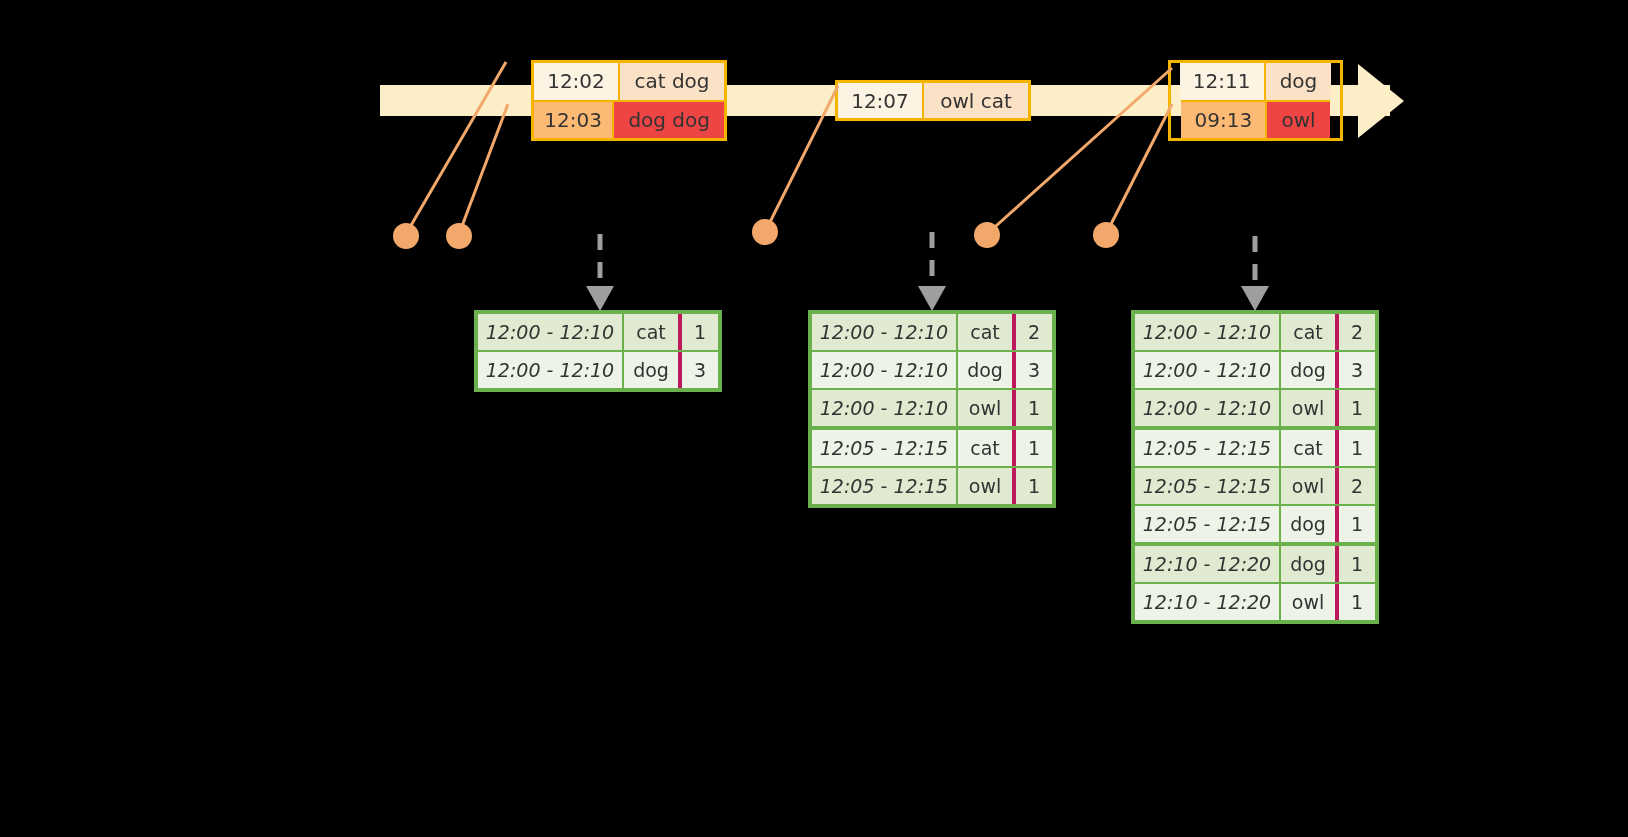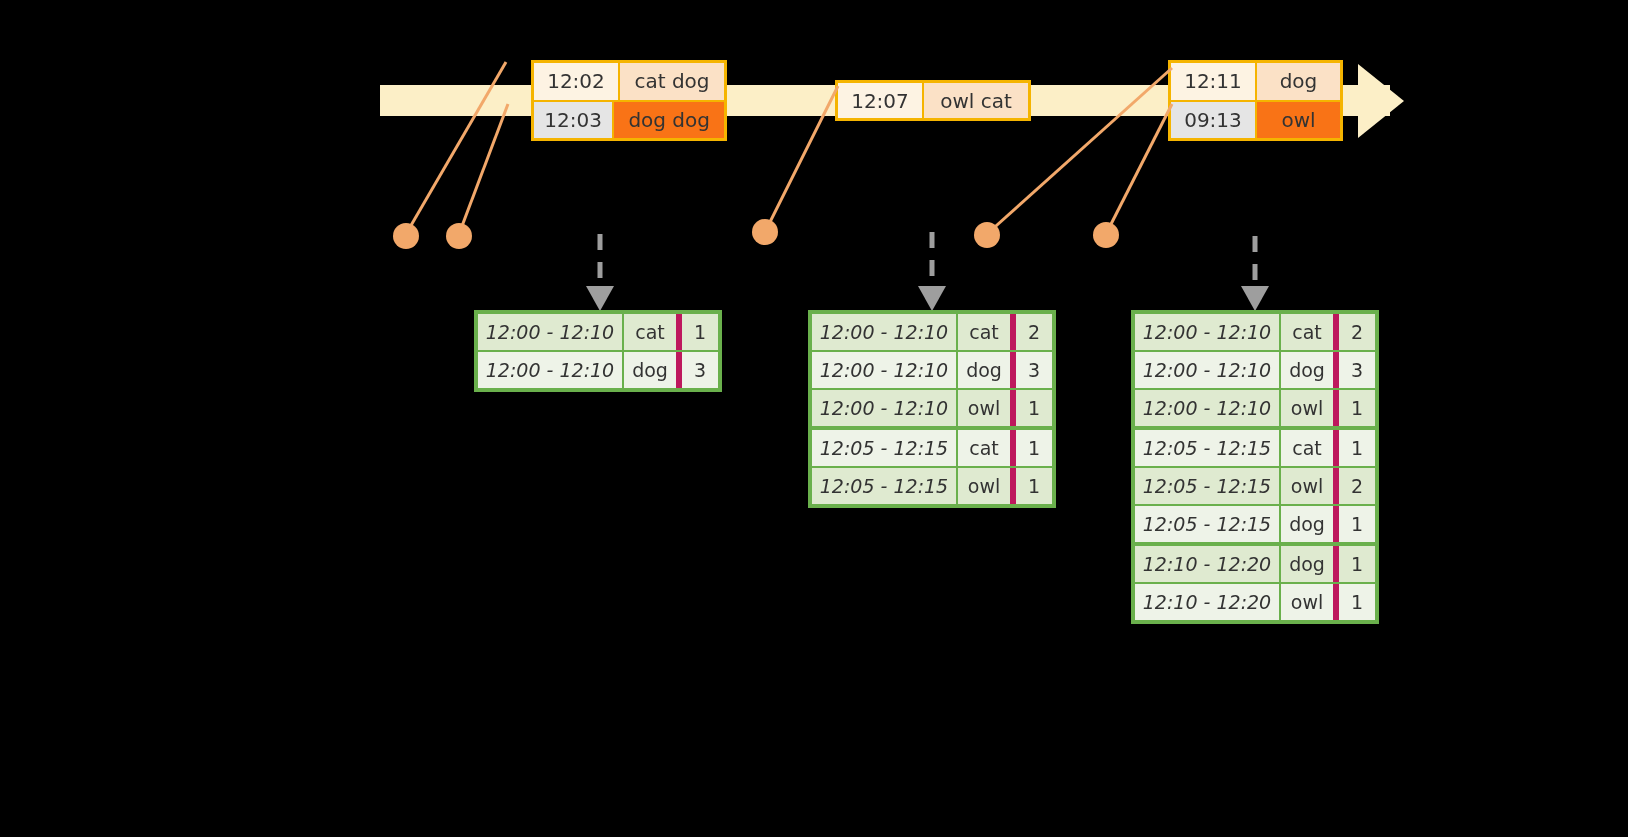--- a/index.html
+++ b/index.html
@@ -17,35 +17,35 @@
   
   .evt{position:absolute;border:3px solid #f5b400;box-sizing:border-box;
        display:flex;flex-direction:column;}
   .evt-row{display:flex;flex:1;}
   .evt-row + .evt-row{border-top:2px solid #f5b400;}
   .evt-time{width:84px;display:flex;align-items:center;justify-content:center;
             font-size:20px;color:#333;border-right:2px solid #f5b400;}
   .evt-words{flex:1;display:flex;align-items:center;justify-content:center;
              font-size:20px;color:#333;padding:0 14px;white-space:nowrap;}
   .shade-a .evt-time{background:#fdf3e3;} .shade-a .evt-words{background:#fbe1c6;}
-  .shade-b .evt-time{background:#e5e5e5;} .shade-b .evt-words{background:#f97316;}
+  .shade-b .evt-time{background:#fdba74;} .shade-b .evt-words{background:#ef4444;}
 
   
   svg.lines{position:absolute;left:0;top:0;width:1628px;height:837px;
             pointer-events:none;}
 
   
   .rtab{position:absolute;border:4px solid #6ab04c;box-sizing:border-box;}
   .rrow{display:flex;border-bottom:2px solid #6ab04c;}
   .rrow:last-child{border-bottom:none;}
   .rrow.grp{border-bottom:4px solid #6ab04c;}
   .rc{font-size:19px;color:#333;display:flex;align-items:center;
       justify-content:center;height:36px;box-sizing:border-box;}
   .rc-win{width:146px;border-right:2px solid #6ab04c;font-style:italic;}
-  .rc-key{width:58px;border-right:6px solid #be185d;}
+  .rc-key{width:58px;border-right:4px solid #be185d;}
   .rc-val{width:36px;}
   .tone0 .rc{background:#dfead0;}
   .tone1 .rc{background:#eef3e8;}
 </style>
 </head>
 <body>
 
 <div class="stage">
 
   <div class="tl-bar"></div>
@@ -62,21 +62,21 @@
     </div>
   </div>
 
   <div class="evt" style="left:835px;top:80px;width:196px;height:41px;justify-content:center;">
     <div class="evt-row shade-a">
       <div class="evt-time">12:07</div>
       <div class="evt-words">owl cat</div>
     </div>
   </div>
 
-  <div class="evt" style="left:1168px;top:60px;width:175px;height:81px;">
+  <div class="evt" style="left:1168px;top:60px;width:175px;height:81px;align-items:center;">
     <div class="evt-row shade-a">
       <div class="evt-time">12:11</div>
       <div class="evt-words">dog</div>
     </div>
     <div class="evt-row shade-b">
       <div class="evt-time">09:13</div>
       <div class="evt-words">owl</div>
     </div>
   </div>
 

